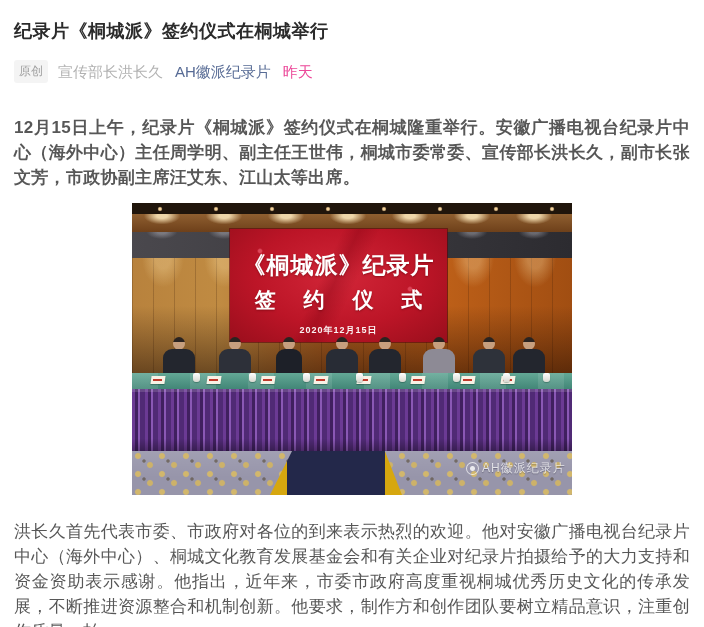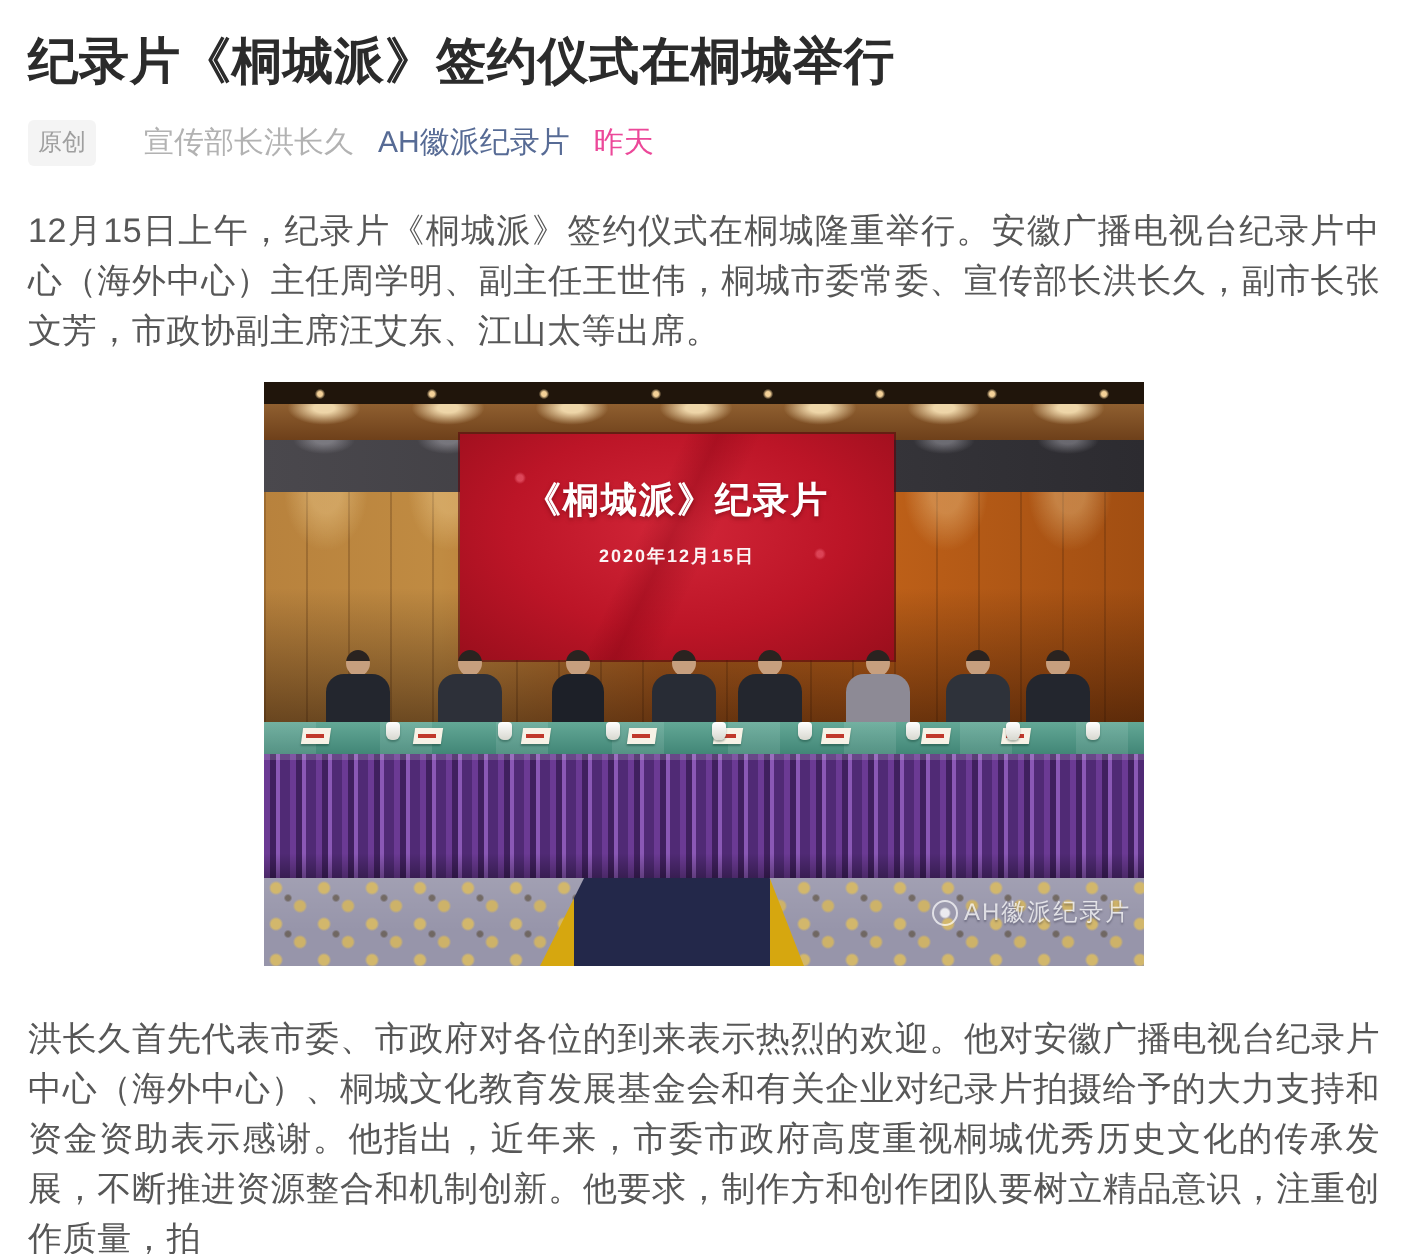--- a/index.html
+++ b/index.html
@@ -2,36 +2,36 @@
 <html><head>
 <meta charset="utf-8">
 <style>
   html,body{margin:0;padding:0;}
   body{
     width:704px;height:627px;overflow:hidden;background:#ffffff;
     font-family:"Liberation Sans","DejaVu Sans",sans-serif;
   }
   .container{padding:18px 14px 0 14px;}
   .title{
-    margin:0;font-size:25px;line-height:27px;font-weight:700;color:#2b2b2b;
+    margin:0;font-size:18px;line-height:27px;font-weight:700;color:#2b2b2b;
     letter-spacing:.5px;
   }
   .meta{margin-top:15px;display:flex;align-items:center;font-size:15px;line-height:19px;}
   .badge{
     font-size:12px;color:#9f9f9f;background:#f4f4f4;border-radius:3px;
-    padding:2px 5px;margin-right:24px;
+    padding:2px 5px;margin-right:10px;
   }
   .meta-author{color:#b2b2b2;margin-right:12px;}
   .meta-account{color:#576b95;text-decoration:none;margin-right:12px;}
   .meta-time{color:#ec4899;}
   .para{
     margin:0;font-size:17px;line-height:25px;color:#575757;
     text-align:justify;letter-spacing:.3px;
   }
-  .para.p1{margin-top:20px;}
+  .para.p1{margin-top:32px;font-weight:bold;}
   .para.p2{margin-top:24px;}
 
   
   .photo{
     position:relative;width:440px;height:292px;margin:13px auto 0;
     overflow:hidden;background:#6e401a;display:block;
   }
   .photo *{position:absolute;}
   .ph-ceiling-a{
     left:0;top:0;width:440px;height:11px;background:#20150b;
@@ -67,21 +67,21 @@
     background-image:
       linear-gradient(115deg, rgba(0,0,0,0) 42%, rgba(120,0,15,.30) 48%, rgba(0,0,0,0) 56%),
       radial-gradient(circle 3px at 30px 22px, rgba(255,120,140,.5) 1.5px, rgba(0,0,0,0) 3px),
       radial-gradient(circle 3px at 180px 60px, rgba(255,120,140,.45) 1.5px, rgba(0,0,0,0) 3px),
       radial-gradient(ellipse at 50% 42%, #d22638 0%, #bc1527 55%, #990e1c 100%);
     box-shadow:0 0 0 1px rgba(90,5,12,.6);
     display:flex;flex-direction:column;align-items:center;
     color:#ffffff;text-align:center;
   }
   .ph-screen > div{position:static;}
-  .scr-l1{margin-top:21px;font-size:18px;font-weight:700;letter-spacing:1px;text-shadow:0 1px 2px rgba(90,0,10,.5);}
+  .scr-l1{margin-top:21px;font-size:23px;font-weight:700;letter-spacing:1px;text-shadow:0 1px 2px rgba(90,0,10,.5);}
   .scr-l2{margin-top:5px;font-size:21px;font-weight:700;letter-spacing:11px;padding-left:11px;text-shadow:0 1px 2px rgba(90,0,10,.5);}
   .scr-l3{margin-top:10px;font-size:9px;font-weight:700;letter-spacing:1px;opacity:.95;}
   .scr-silk{
     left:0;right:0;bottom:0;height:32px;
     background-image:
       radial-gradient(ellipse 70px 20px at 12% 95%, #ee5d70 30%, rgba(0,0,0,0) 72%),
       radial-gradient(ellipse 95px 22px at 50% 110%, #dd4157 35%, rgba(0,0,0,0) 75%),
       radial-gradient(ellipse 80px 18px at 88% 95%, #f0718a 25%, rgba(0,0,0,0) 70%);
   }
   .ph-people{left:0;top:134px;width:440px;height:44px;}
@@ -178,20 +178,21 @@
   <p class="para p1">12月15日上午，纪录片《桐城派》签约仪式在桐城隆重举行。安徽广播电视台纪录片中心（海外中心）主任周学明、副主任王世伟，桐城市委常委、宣传部长洪长久，副市长张文芳，市政协副主席汪艾东、江山太等出席。</p>
 
   <figure class="photo">
     <div class="ph-ceiling-a"></div>
     <div class="ph-ceiling-b"></div>
     <div class="ph-band"></div>
     <div class="ph-wall"></div>
 
     <div class="ph-screen">
       <div class="scr-l1">《桐城派》纪录片</div>
+      <div class="scr-l2">签 约 仪 式</div>
       <div class="scr-l3">2020年12月15日</div>
       <div class="scr-silk"></div>
     </div>
 
     <div class="ph-people">
       <i class="person"></i>
       <i class="person"></i>
       <i class="person"></i>
       <i class="person"></i>
       <i class="person"></i>

